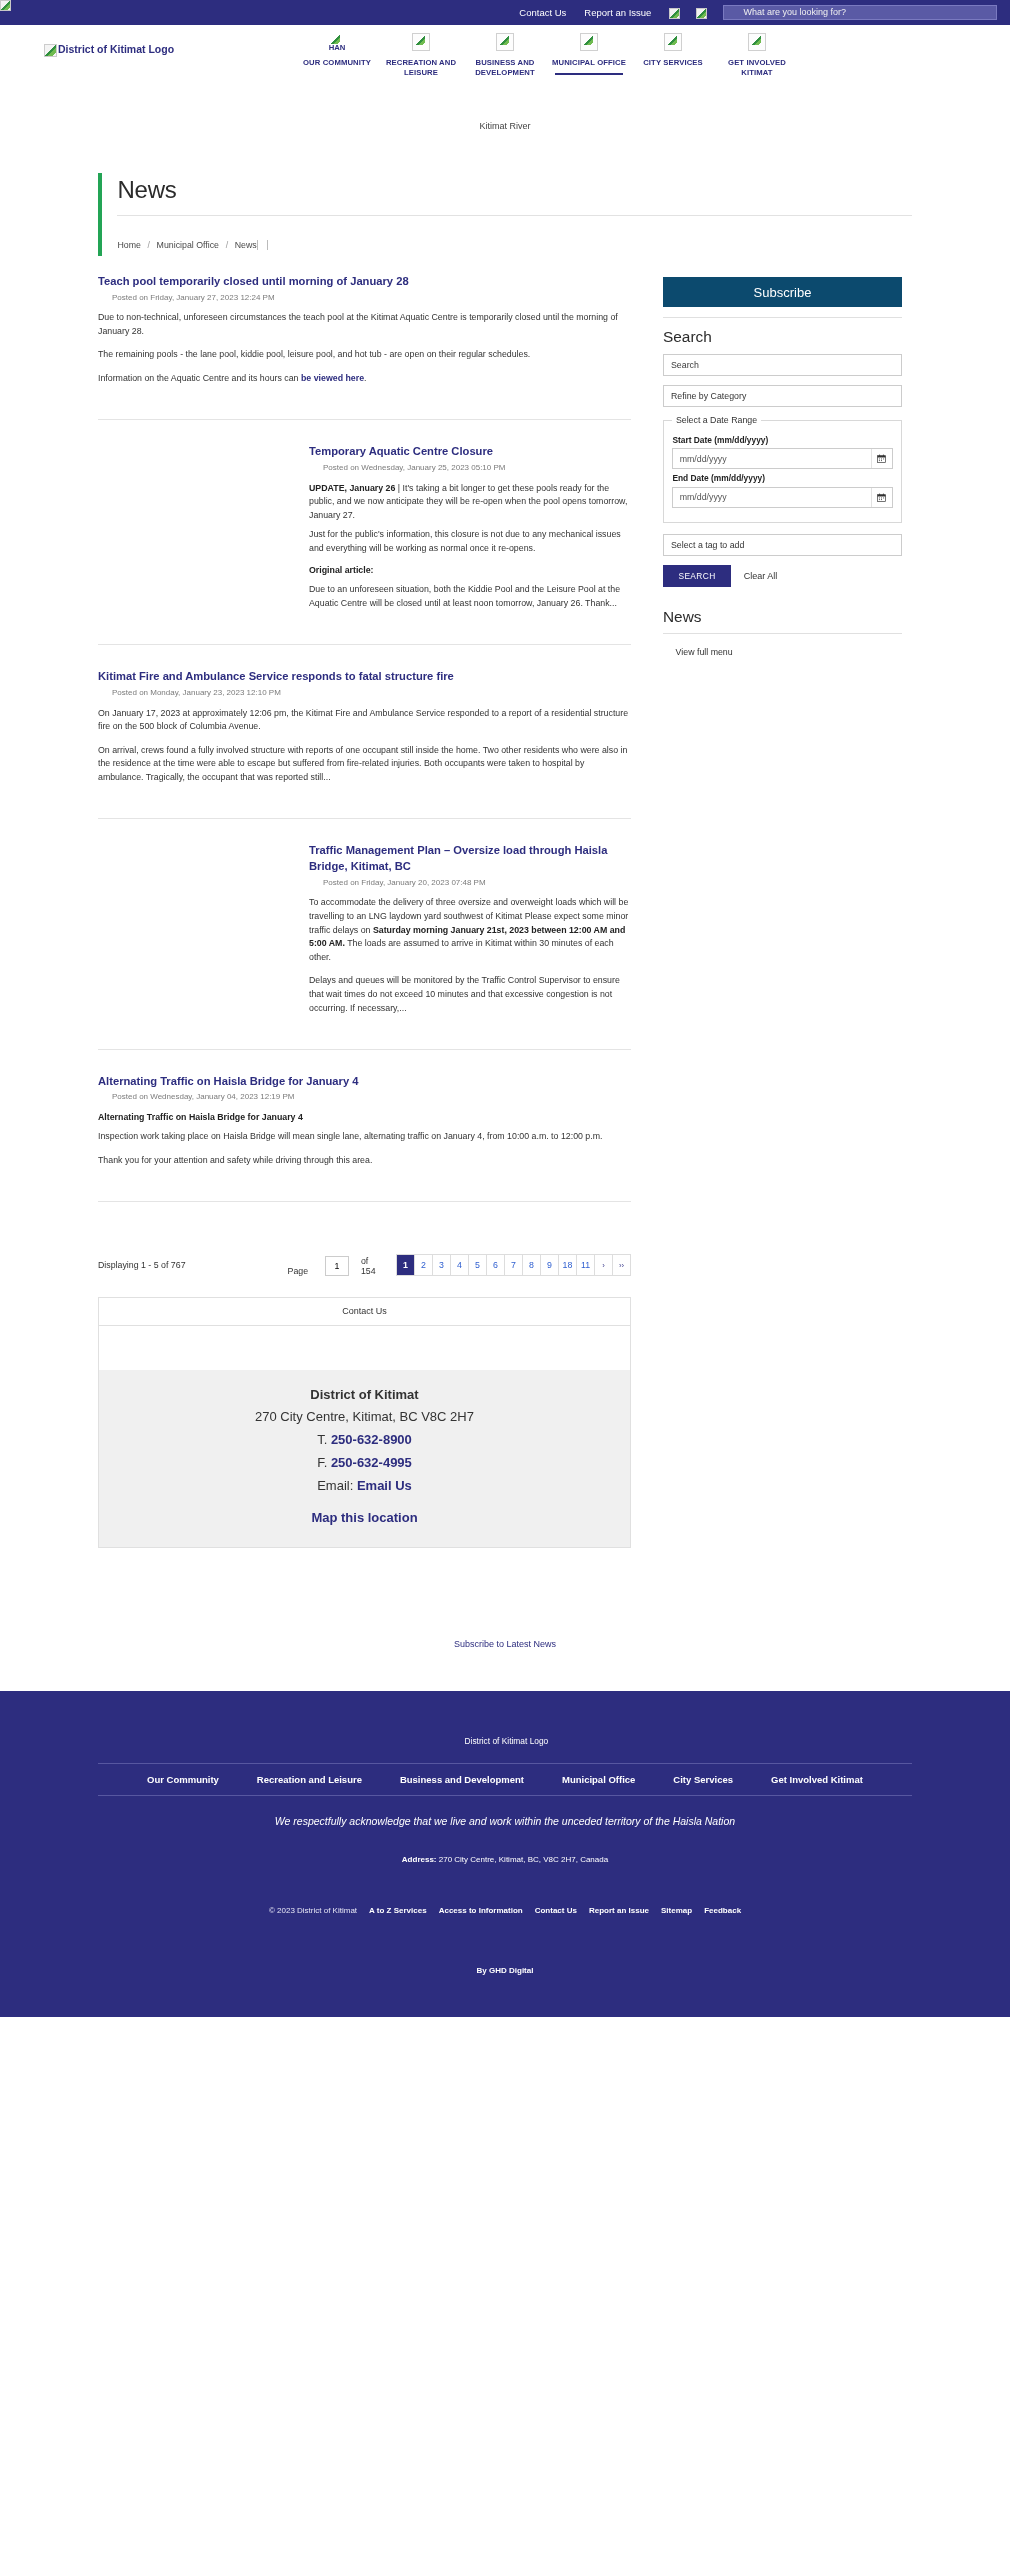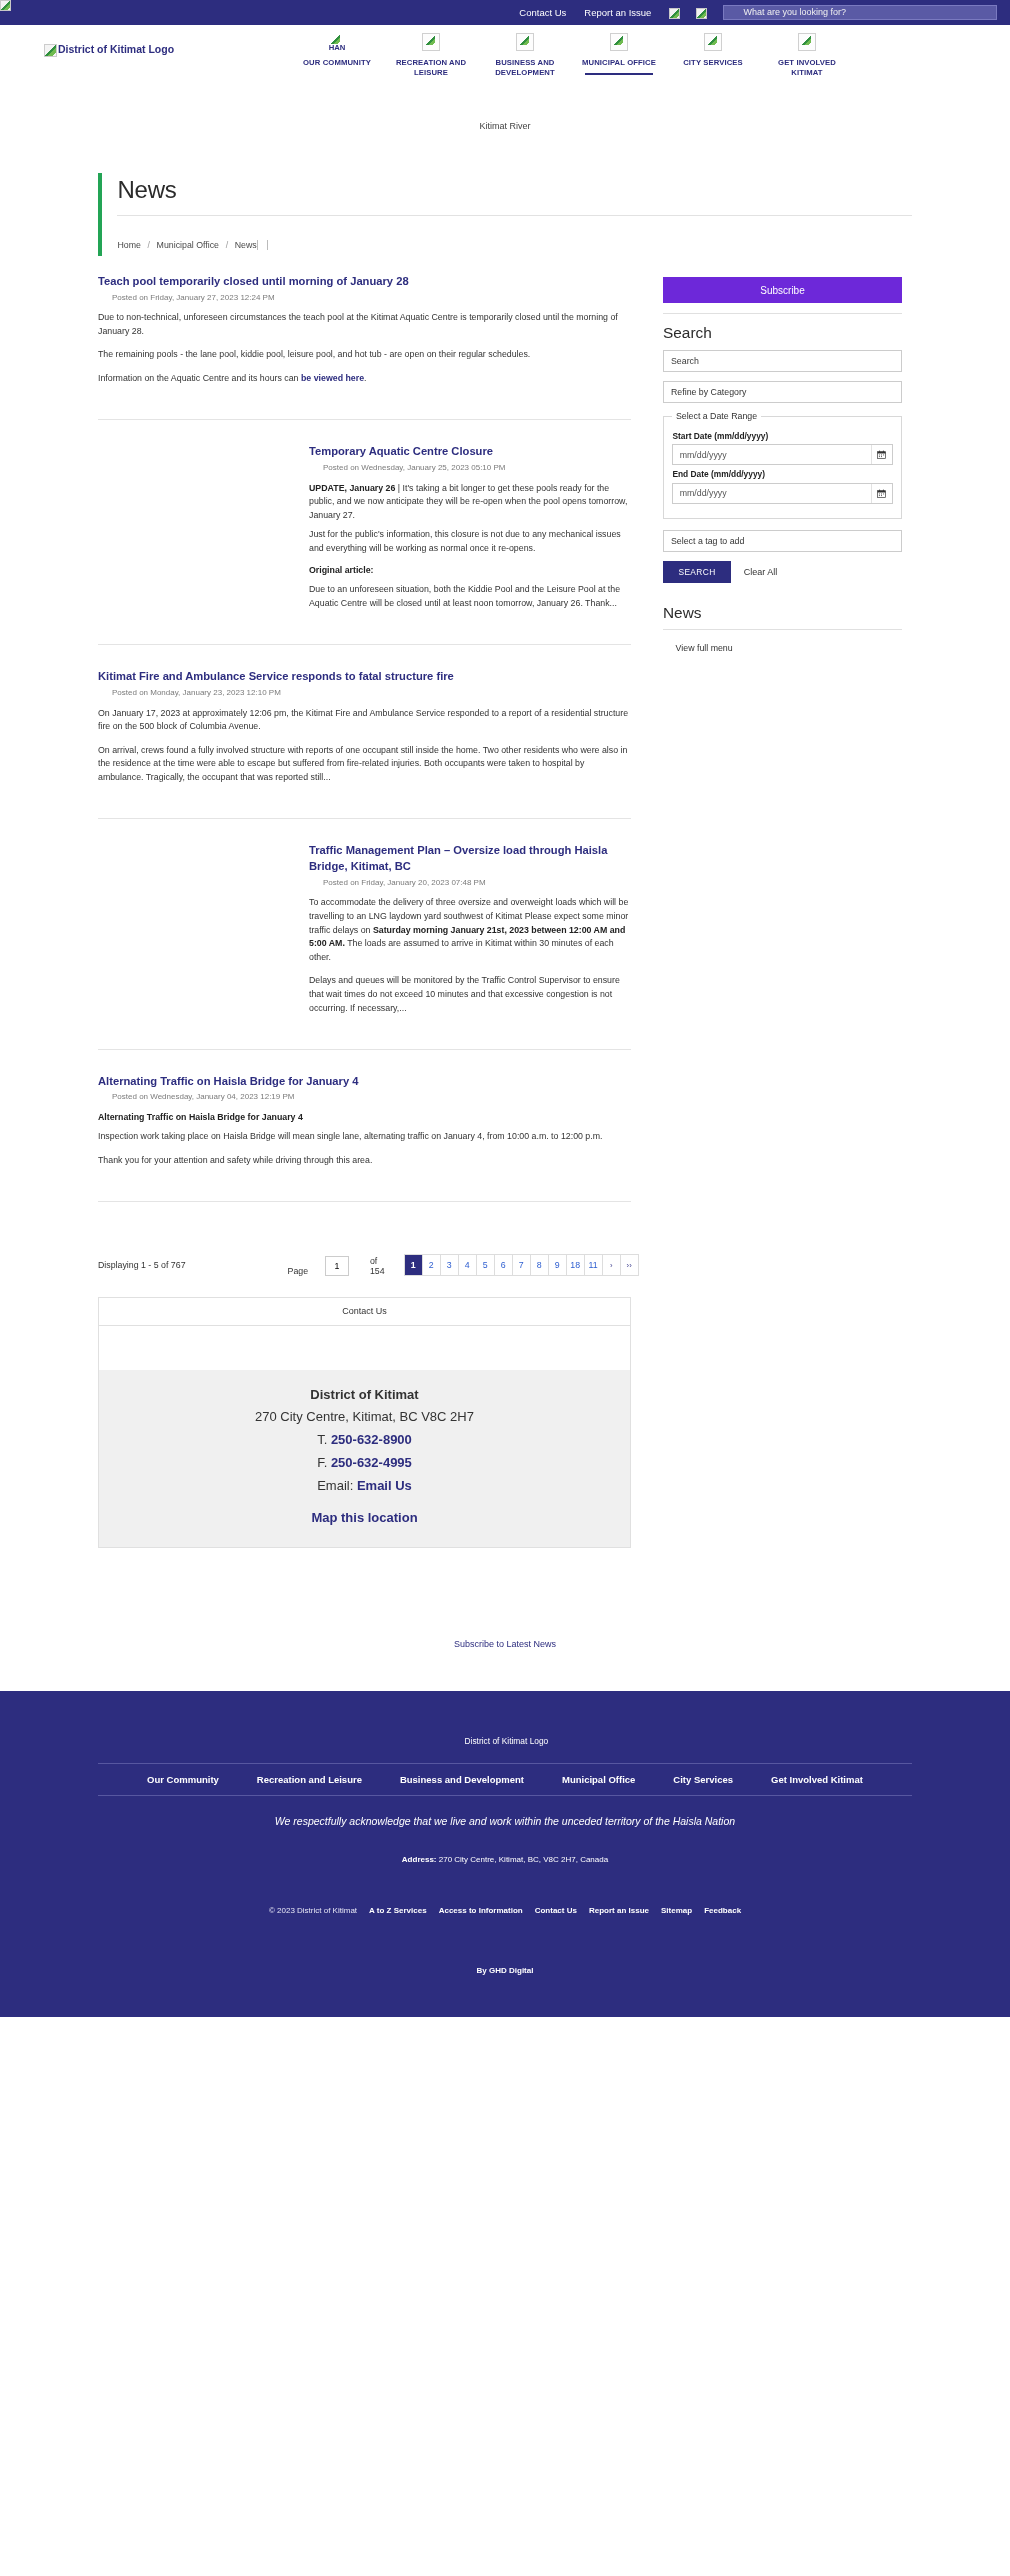--- a/index.html
+++ b/index.html
@@ -100,21 +100,21 @@
     color:#2d2d7f;
     font-size:10.5px;
     font-weight:600;
   }
   .mainnav {
     position:absolute;
     left:295px;
     top:8.4px;
     display:flex;
     align-items:flex-start;
-    gap:10px;
+    gap:0;
   }
   .navitem {
     width:84px;
     display:flex;
     flex-direction:column;
     align-items:center;
     text-decoration:none;
     padding-bottom:4.2px;
     position:relative;
   }
@@ -254,25 +254,25 @@
   }
   .article p.tight { margin-bottom:5.6px; }
   .article a.inline { color:#2d2d7f; font-weight:600; text-decoration:none; }
   .article b, .article strong { font-weight:700; color:#222; }
   .subhead { font-weight:700; font-size:8.8px; margin:0 0 8.4px 0; color:#222; }
 
   
   .subscribe-btn {
     display:block;
     width:100%;
-    background:#6d28d9;
+    background:#0c4a6e;
     color:#ffffff;
     border:none;
     text-align:center;
-    font-size:10px;
+    font-size:13px;
     padding:7.7px 0;
     font-family:"Liberation Sans", sans-serif;
     cursor:pointer;
     margin-bottom:9.8px;
   }
   .sb-divider { border-top:0.7px solid #e0e0e0; margin:0 0 9.8px 0; }
   .sb-head {
     font-size:15.4px;
     font-weight:400;
     color:#2b2b2b;
@@ -391,21 +391,21 @@
   }
   .pager .lbl { margin-right:4.9px; }
   .pager .pageinput {
     width:24px; height:19.6px;
     border:0.7px solid #ccc;
     text-align:center;
     font-size:8.8px;
     font-family:"Liberation Sans", sans-serif;
     outline:none;
   }
-  .pager .ofn { margin:0 7px 0 9px; }
+  .pager .ofn { margin:0 7px 0 0; }
   .pagelist { display:flex; border:0.7px solid #ddd; border-right:none; }
   .pagelist a {
     min-width:18px;
     height:19.6px;
     display:flex;
     align-items:center;
     justify-content:center;
     border-right:0.7px solid #ddd;
     color:#2f5fd0;
     text-decoration:none;

